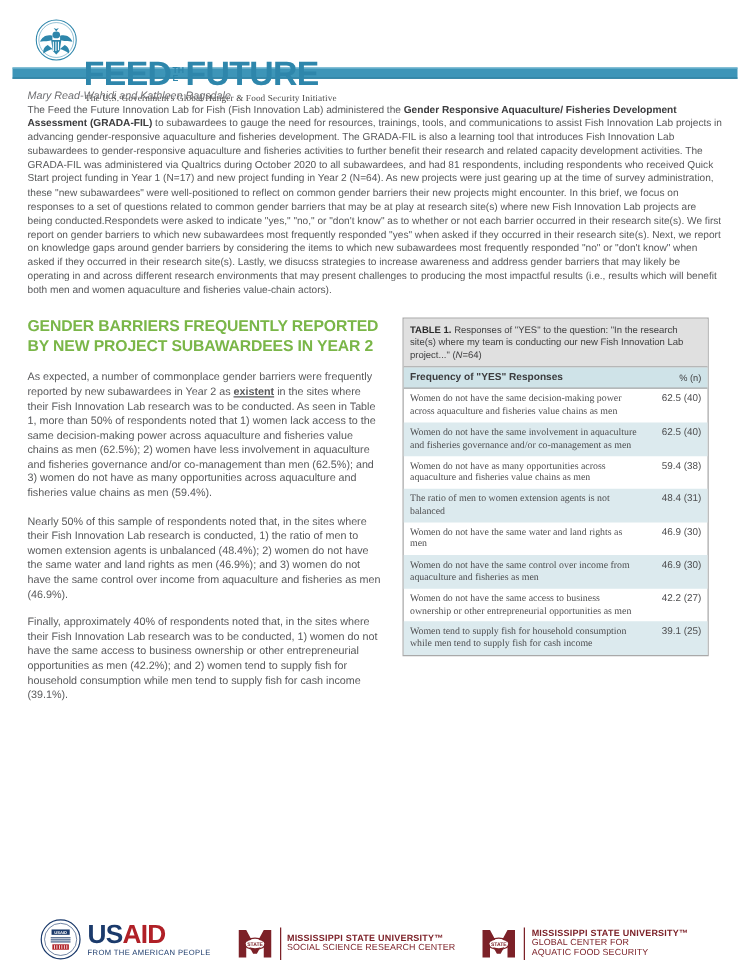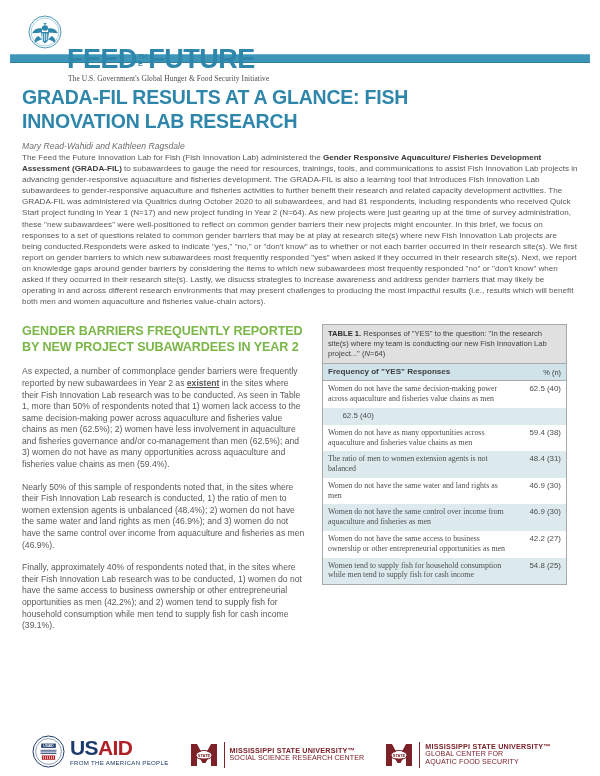--- a/index.html
+++ b/index.html
@@ -285,21 +285,20 @@
         <span class="ftf-future">FUTURE</span>
       </div>
       <div class="ftf-tagline">The U.S. Government's Global Hunger &amp; Food Security Initiative</div>
     </div>
   </div>
 </div>
 <div class="header-rule"></div>
 
 <div class="content">
 
-  <h1 class="doc-title">GRADA-FIL RESULTS AT A GLANCE: FISH INNOVATION LAB RESEARCH</h1>
   <div class="authors">Mary Read-Wahidi and Kathleen Ragsdale</div>
 
   <p class="intro"><span>The Feed the Future Innovation Lab for Fish (Fish Innovation Lab) administered the </span><b>Gender Responsive Aquaculture/ Fisheries Development Assessment (GRADA-FIL)</b><span> to subawardees to gauge the need for resources, trainings, tools, and communications to assist Fish Innovation Lab projects in advancing gender-responsive aquaculture and fisheries development. The GRADA-FIL is also a learning tool that introduces Fish Innovation Lab subawardees to gender-responsive aquaculture and fisheries activities to further benefit their research and related capacity development activities. The GRADA-FIL was administered via Qualtrics during October 2020 to all subawardees, and had 81 respondents, including respondents who received Quick Start project funding in Year 1 (N=17) and new project funding in Year 2 (N=64). As new projects were just gearing up at the time of survey administration, these "new subawardees" were well-positioned to reflect on common gender barriers their new projects might encounter. In this brief, we focus on responses to a set of questions related to common gender barriers that may be at play at research site(s) where new Fish Innovation Lab projects are being conducted.Respondets were asked to indicate "yes," "no," or "don't know" as to whether or not each barrier occurred in their research site(s). We first report on gender barriers to which new subawardees most frequently responded "yes" when asked if they occurred in their research site(s). Next, we report on knowledge gaps around gender barriers by considering the items to which new subawardees most frequently responded "no" or "don't know" when asked if they occurred in their research site(s). Lastly, we disucss strategies to increase awareness and address gender barriers that may likely be operating in and across different research environments that may present challenges to producing the most impactful results (i.e., results which will benefit both men and women aquaculture and fisheries value-chain actors).</span></p>
 
   <div class="columns">
 
     <div class="col-left">
       <h2 class="section-head">GENDER BARRIERS FREQUENTLY REPORTED BY NEW PROJECT SUBAWARDEES IN YEAR 2</h2>
 
       <p class="body-p"><span>As expected, a number of commonplace gender barriers were frequently reported by new subawardees in Year 2 as </span><span class="u-bold">existent</span><span> in the sites where their Fish Innovation Lab research was to be conducted. As seen in Table 1, more than 50% of respondents noted that 1) women lack access to the same decision-making power across aquaculture and fisheries value chains as men (62.5%); 2) women have less involvement in aquaculture and fisheries governance and/or co-management than men (62.5%); and 3) women do not have as many opportunities across aquaculture and fisheries value chains as men (59.4%).</span></p>
@@ -317,20 +316,21 @@
           <div class="th-label">Frequency of "YES" Responses</div>
           <div class="th-val">% (n)</div>
         </div>
 
         <div>
           <div class="trow">
             <div class="td-label">Women do not have the same decision-making power across aquaculture and fisheries value chains as men</div>
             <div class="td-val">62.5 (40)</div>
           </div>
           <div class="trow alt">
+            <div class="td-label">Women do not have the same involvement in aquaculture and fisheries governance and/or co-management as men</div>
             <div class="td-val">62.5 (40)</div>
           </div>
           <div class="trow">
             <div class="td-label">Women do not have as many opportunities across aquaculture and fisheries value chains as men</div>
             <div class="td-val">59.4 (38)</div>
           </div>
           <div class="trow alt">
             <div class="td-label">The ratio of men to women extension agents is not balanced</div>
             <div class="td-val">48.4 (31)</div>
           </div>
@@ -341,21 +341,21 @@
           <div class="trow alt">
             <div class="td-label">Women do not have the same control over income from aquaculture and fisheries as men</div>
             <div class="td-val">46.9 (30)</div>
           </div>
           <div class="trow">
             <div class="td-label">Women do not have the same access to business ownership or other entrepreneurial opportunities as men</div>
             <div class="td-val">42.2 (27)</div>
           </div>
           <div class="trow alt">
             <div class="td-label">Women tend to supply fish for household consumption while men tend to supply fish for cash income</div>
-            <div class="td-val">54.8 (25)</div>
+            <div class="td-val">39.1 (25)</div>
           </div>
         </div>
       </div>
     </div>
 
   </div>
 </div>
 
 <div class="footer">
 

